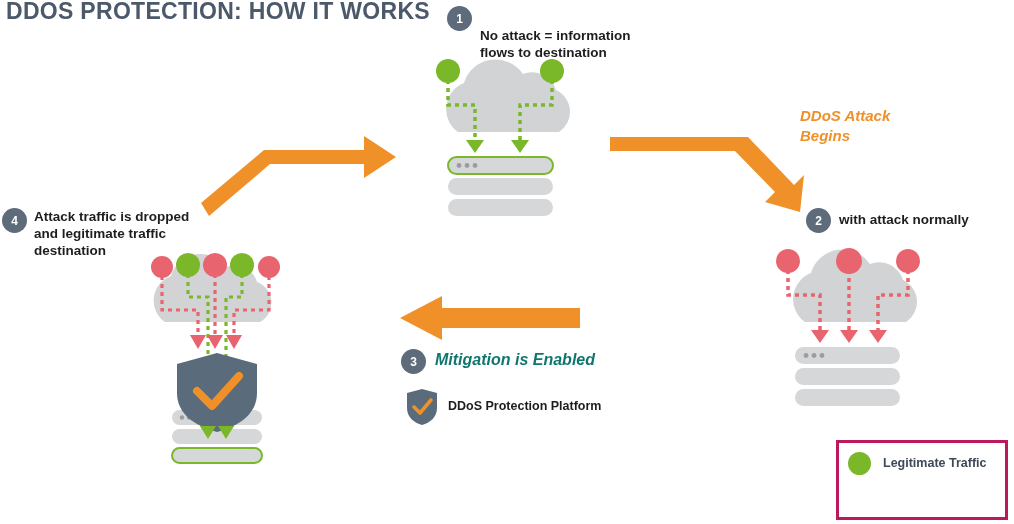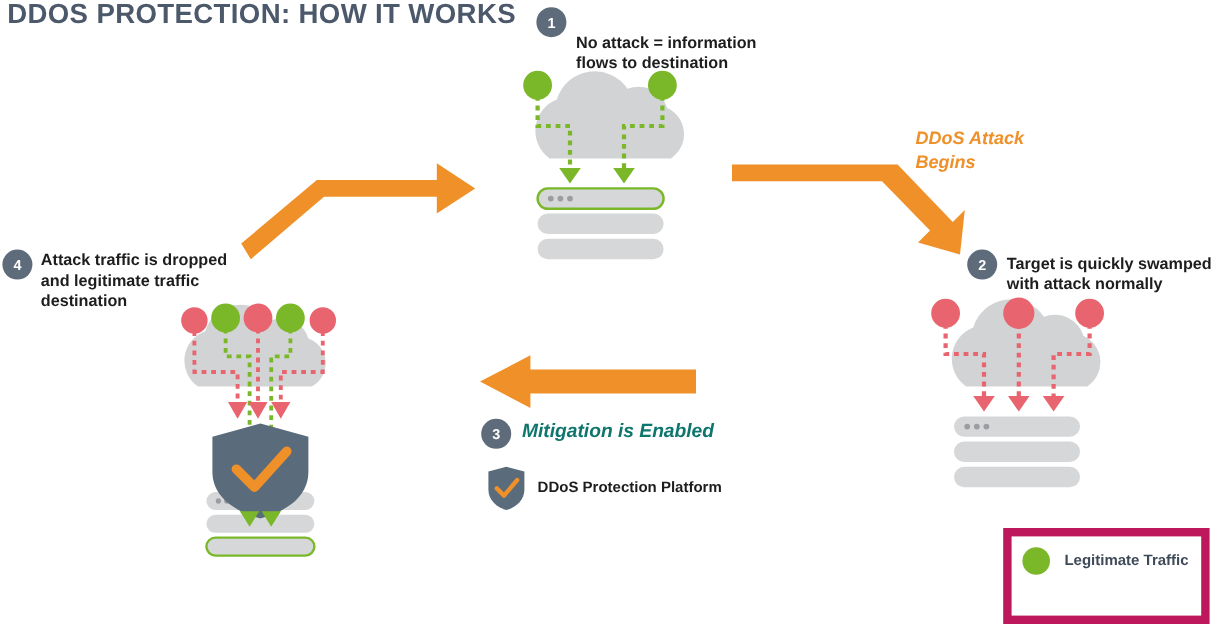--- a/index.html
+++ b/index.html
@@ -74,21 +74,21 @@
     color: #1d1d1d;
     white-space: nowrap;
   }
 
   
   #legend {
     left: 836px;
     top: 440px;
     width: 172px;
     height: 80px;
-    border: 7px solid #be185d;
+    border: 3px solid #be185d;
     background: #ffffff;
     box-sizing: border-box;
   }
   .legend-row {
     display: flex;
     align-items: center;
     height: 40px;
     padding-left: 9px;
   }
   .legend-dot {
@@ -151,36 +151,35 @@
       </g>
     </svg>
   </div>
 
   <div class="abs" style="left:196px; top:124px;">
     <svg width="210" height="84" viewBox="0 0 210 84">
       <path d="M5,79 L68,26 L168,26 L168,12 L200,33 L168,54 L168,40 L74,40 L13,92 Z" fill="#ef9029"></path>
     </svg>
   </div>
 
-  <div class="abs attack-label" style="left:763px; top:106px;">
+  <div class="abs attack-label" style="left:800px; top:106px;">
     <div>DDoS Attack</div>
     <div>Begins</div>
   </div>
 
   <div class="abs" style="left:608px; top:130px;">
     <svg width="200" height="85" viewBox="0 0 200 85">
       <path d="M2,7 L140,7 L186,55 L196,45 L192,82 L157,72 L167,62 L127,21 L2,21 Z" fill="#ef9029"></path>
     </svg>
   </div>
 
   <div class="abs step-badge" style="left:806px; top:208px;">
     <span>2</span>
   </div>
   <div class="abs step-text" style="left:839px; top:211px;">
-    <div>Target is quickly swamped</div>
     <div>with attack normally</div>
   </div>
 
   <div class="abs" style="left:762px; top:248px;">
     <svg width="180" height="155" viewBox="0 0 180 155">
       <g>
         <path d="M43,74 a28,28 0 0 1 6,-49 a33,33 0 0 1 59,-9 a25,25 0 0 1 33,16 a24,24 0 0 1 3,42 z" fill="#d2d3d4"></path>
       </g>
 
       <g>

